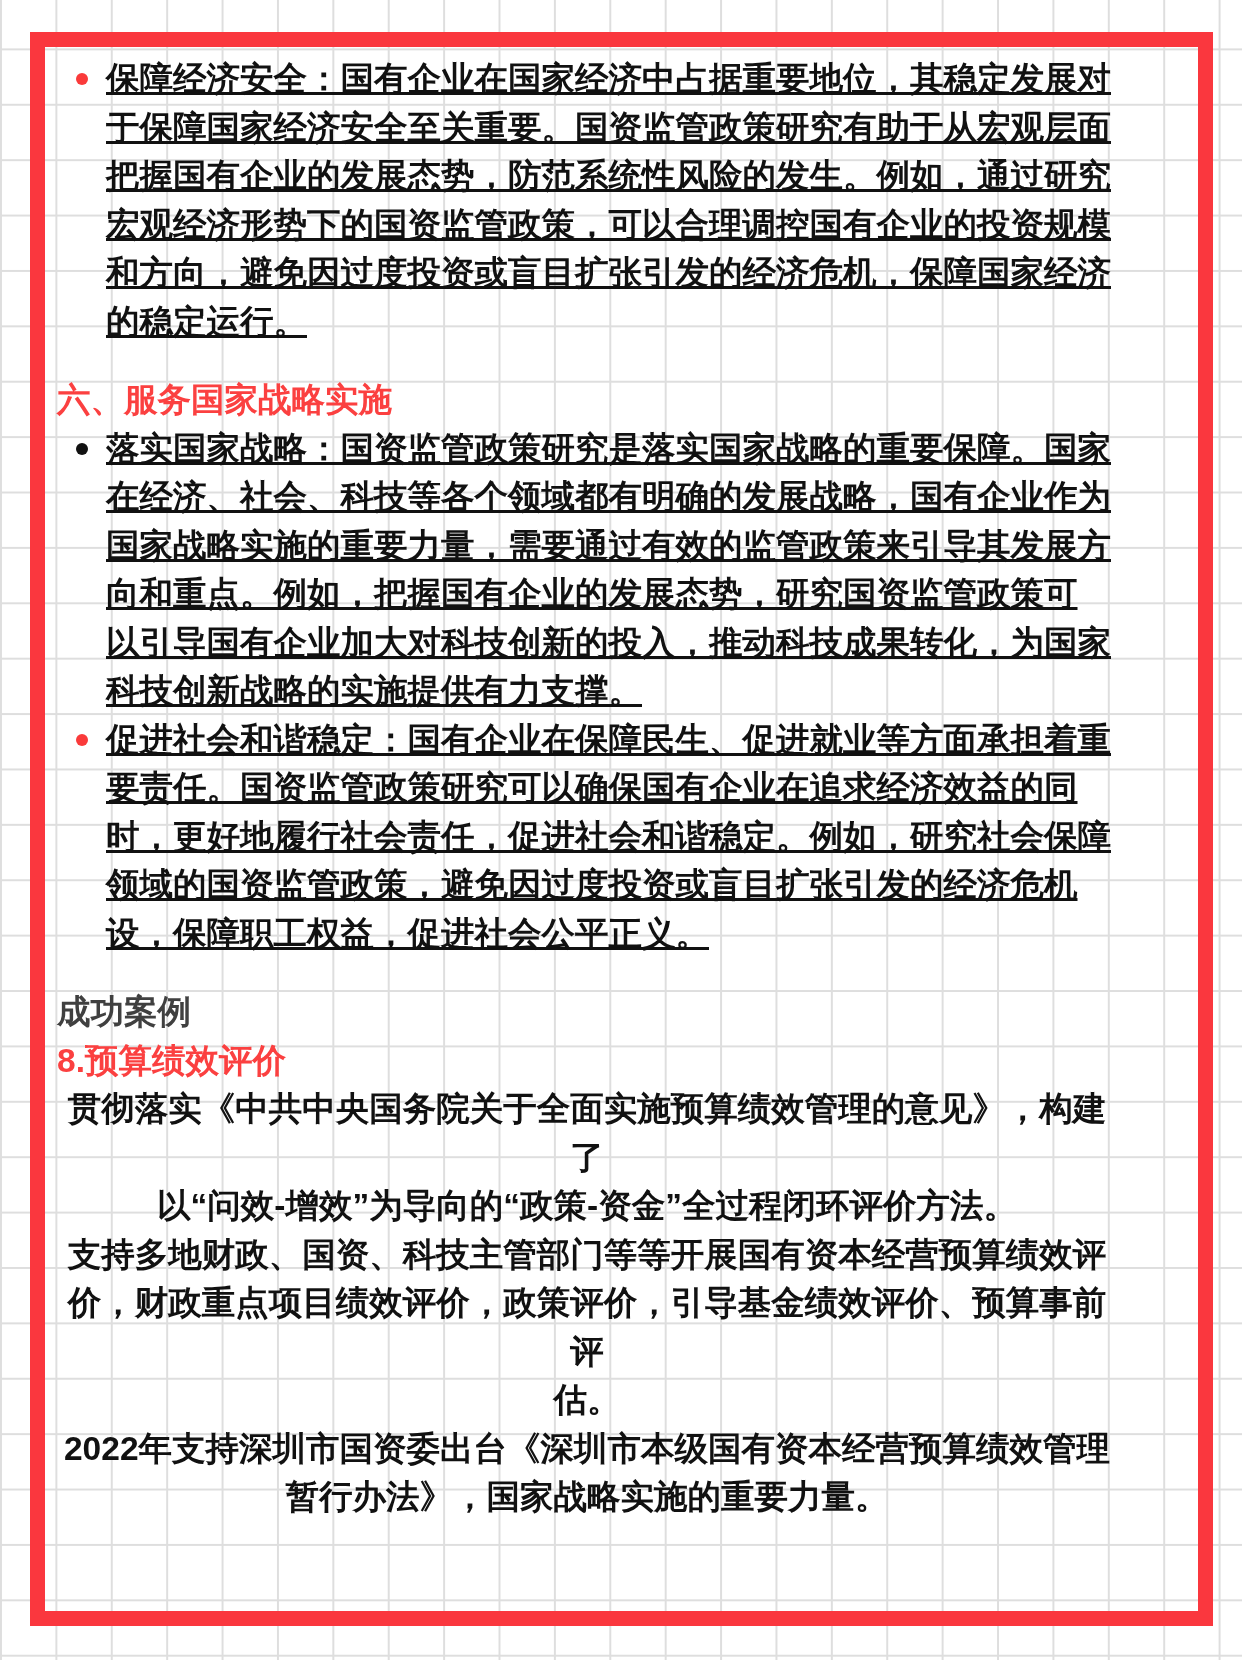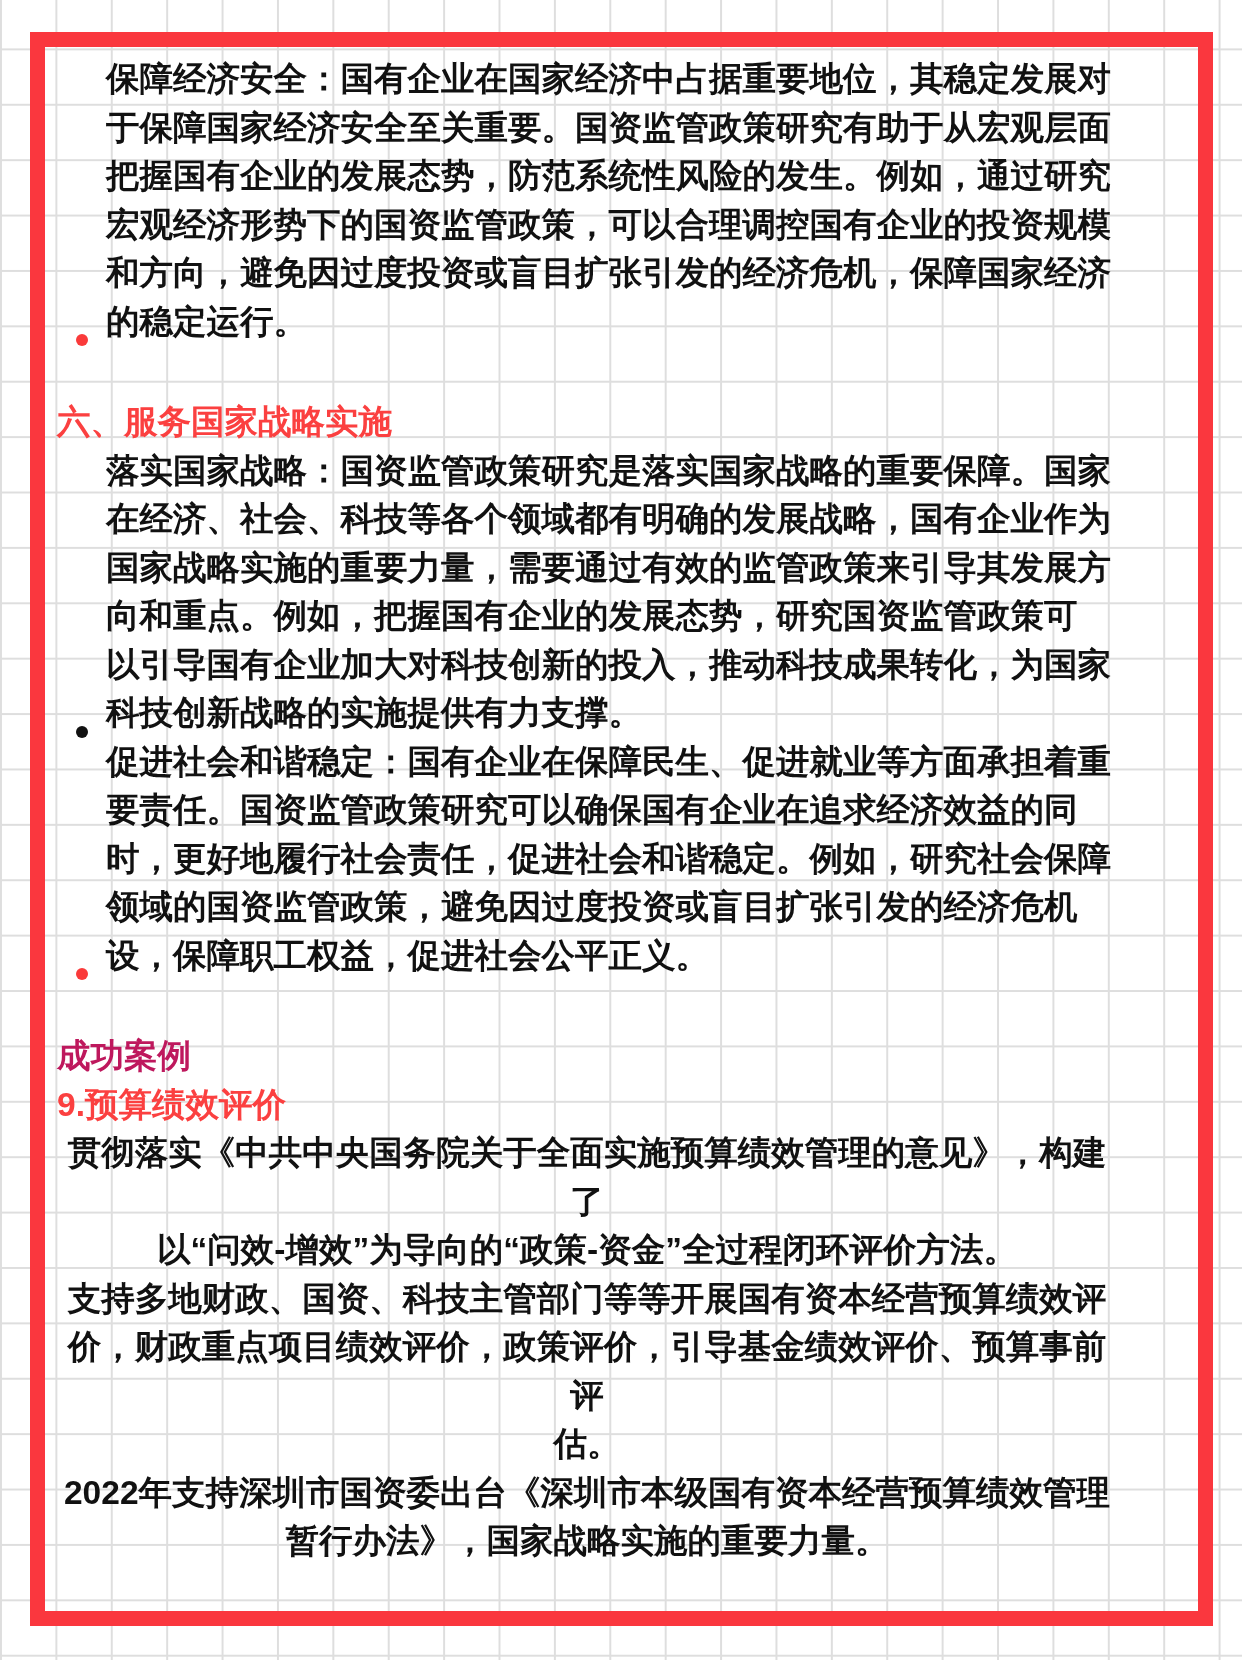--- a/index.html
+++ b/index.html
@@ -27,38 +27,38 @@
     position: absolute;
     left: 57px; top: 55px;
     width: 1060px;
     color: #111111;
     font-size: 33.5px;
     line-height: 48.5px;
     font-weight: 600;
     letter-spacing: 0;
   }
   ul.blist { list-style: none; margin: 0; padding: 0; }
-  ul.blist li { display: flex; align-items: flex-end; }
+  ul.blist li { display: flex; align-items: flex-start; text-decoration: underline; }
   .marker {
     flex: 0 0 49px;
     display: flex;
     justify-content: center;
   }
   .dot {
     width: 12px; height: 12px;
     margin-top: 18px;
     border-radius: 50%;
     background: #fa3a3a;
   }
   .btext { flex: 1 1 auto; white-space: pre-line; }
   .h-red {
     color: #fb4040;
     white-space: pre-line;
   }
-  .gap-top { margin-top: 52px; }
+  .gap-top { margin-top: 30px; }
   p.para { margin: 0; white-space: pre-line; text-align: center; }
 </style>
 </head>
 <body>
 
 <div class="frame" style="border-color: rgb(250, 55, 62);"></div>
 
 <div class="content">
 
   <ul class="blist">
@@ -94,23 +94,23 @@
           <span class="dot" style="background-color: rgb(250, 58, 58);"></span>
         </span>
       <span class="btext">促进社会和谐稳定：国有企业在保障民生、促进就业等方面承担着重
 要责任。国资监管政策研究可以确保国有企业在追求经济效益的同
 时，更好地履行社会责任，促进社会和谐稳定。例如，研究社会保障
 领域的国资监管政策，避免因过度投资或盲目扩张引发的经济危机
 设，保障职工权益，促进社会公平正义。</span>
     </li>
   </ul>
 
-  <div class="h-red gap-top" style="color: #be185d;">成功案例</div>
+  <div class="h-red gap-top" style="color: #404040;">成功案例</div>
 
-  <div class="h-red" style="color: rgb(251, 64, 64);">9.预算绩效评价</div>
+  <div class="h-red" style="color: rgb(251, 64, 64);">8.预算绩效评价</div>
 
   <p class="para">贯彻落实《中共中央国务院关于全面实施预算绩效管理的意见》，构建了
 以“问效-增效”为导向的“政策-资金”全过程闭环评价方法。</p>
   <p class="para">支持多地财政、国资、科技主管部门等等开展国有资本经营预算绩效评
 价，财政重点项目绩效评价，政策评价，引导基金绩效评价、预算事前评
 估。</p>
   <p class="para">2022年支持深圳市国资委出台《深圳市本级国有资本经营预算绩效管理
 暂行办法》，国家战略实施的重要力量。</p>
 
 </div>

